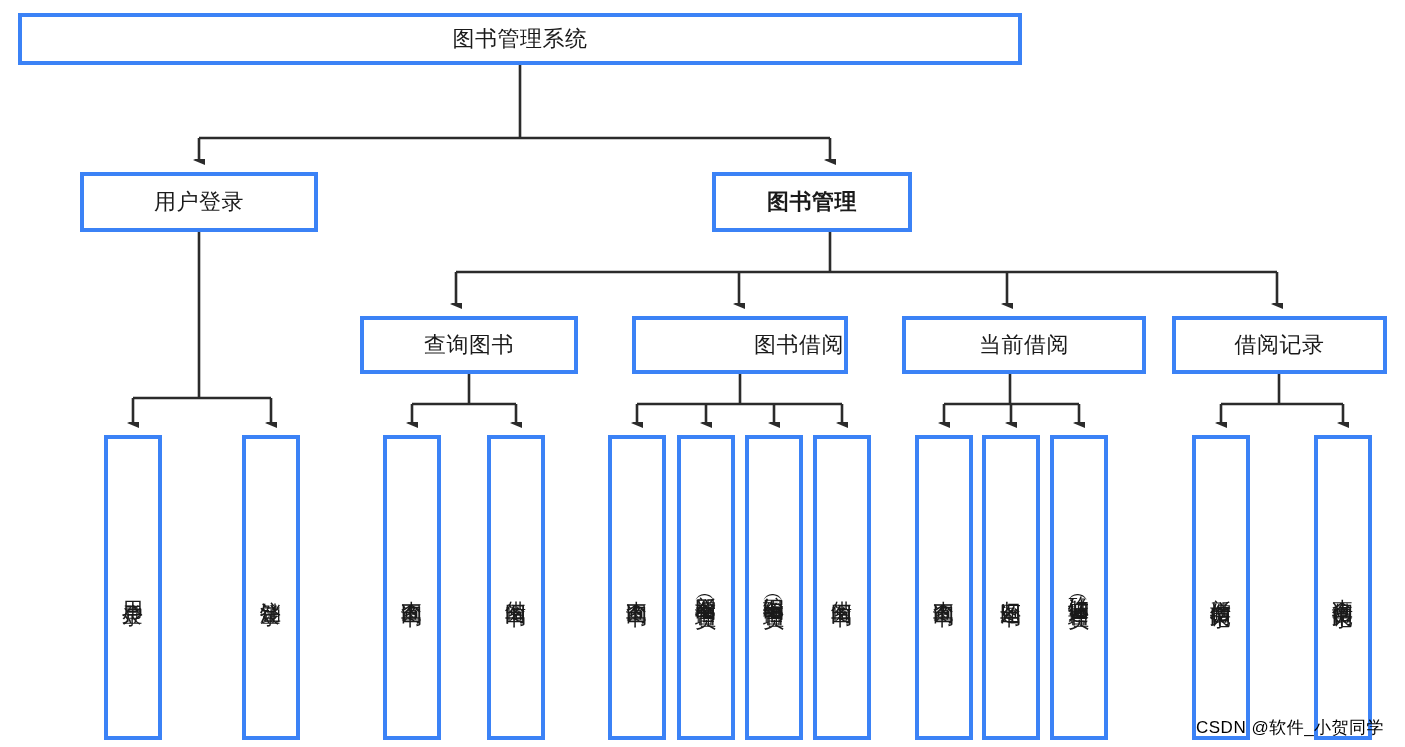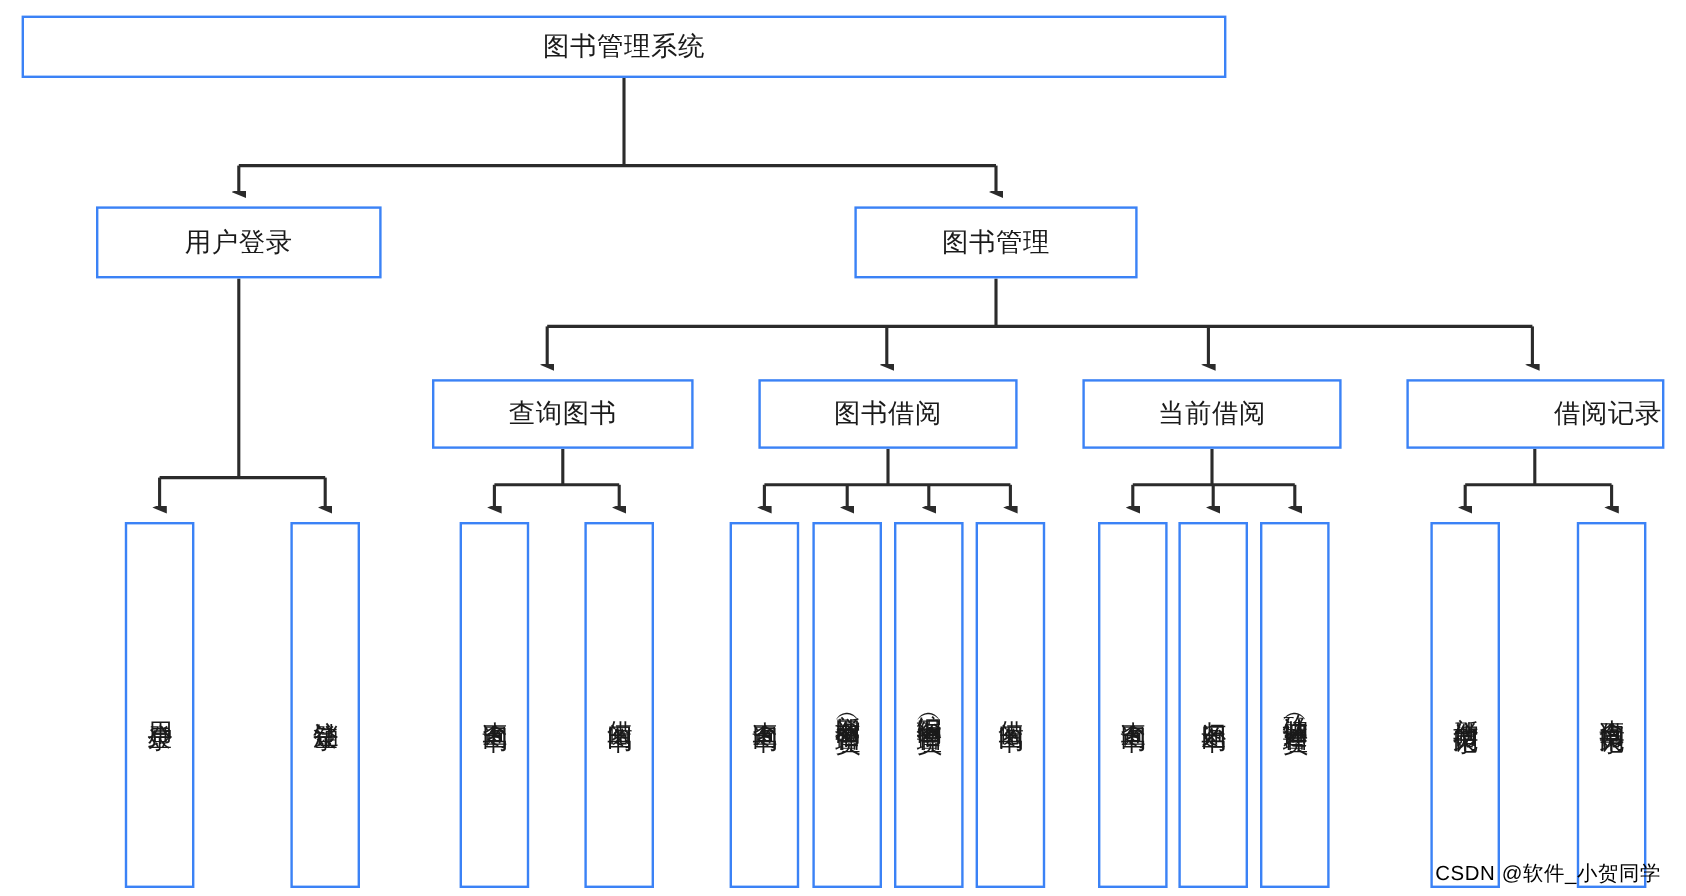--- a/index.html
+++ b/index.html
@@ -21,21 +21,21 @@
     position: absolute;
     left: 0;
     top: 0;
     width: 1405px;
     height: 747px;
   }
   .node-box {
     position: absolute;
     box-sizing: border-box;
     background: #ffffff;
-    border: 2px solid #3b82f6;
+    border: 4px solid #3b82f6;
     display: flex;
     align-items: center;
     justify-content: center;
     overflow: hidden;
   }
   .node-label {
     font-size: 22px;
     line-height: 1.18;
     color: #1a1a1a;
     white-space: nowrap;
@@ -107,34 +107,34 @@
       </g>
   </svg>
 
   <div class="node-box root" id="node-root" style="left:18px;top:13px;width:1004px;height:52px;">
     <span class="node-label">图书管理系统</span>
   </div>
 
   <div class="node-box lvl2" id="node-l2-0" style="left:80px;top:172px;width:238px;height:60px;">
     <span class="node-label">用户登录</span>
   </div>
-  <div class="node-box lvl2" id="node-l2-1" style="left:712px;top:172px;width:236px;height:60px;">
+  <div class="node-box lvl2" id="node-l2-1" style="left:712px;top:172px;width:200px;height:60px;font-weight:bold;">
     <span class="node-label">图书管理</span>
   </div>
 
   <div class="node-box lvl3" id="node-l3-0" style="left:360px;top:316px;width:218px;height:58px;">
     <span class="node-label">查询图书</span>
   </div>
-  <div class="node-box lvl3" id="node-l3-1" style="left:632px;top:316px;width:216px;height:58px;">
+  <div class="node-box lvl3" id="node-l3-1" style="left:632px;top:316px;width:216px;height:58px;justify-content:flex-end;">
     <span class="node-label">图书借阅</span>
   </div>
-  <div class="node-box lvl3" id="node-l3-2" style="left:902px;top:316px;width:216px;height:58px;">
+  <div class="node-box lvl3" id="node-l3-2" style="left:902px;top:316px;width:244px;height:58px;">
     <span class="node-label">当前借阅</span>
   </div>
-  <div class="node-box lvl3" id="node-l3-3" style="left:1172px;top:316px;width:215px;height:58px;justify-content:flex-end;">
+  <div class="node-box lvl3" id="node-l3-3" style="left:1172px;top:316px;width:215px;height:58px;">
     <span class="node-label">借阅记录</span>
   </div>
 
   <div class="node-box leaf" id="node-leaf-0" style="left:104px;top:435px;width:58px;height:305px;">
     <span class="node-label">用户登录</span>
   </div>
   <div class="node-box leaf" id="node-leaf-1" style="left:242px;top:435px;width:58px;height:305px;">
     <span class="node-label">注销登录</span>
   </div>
   <div class="node-box leaf" id="node-leaf-2" style="left:383px;top:435px;width:58px;height:305px;">

